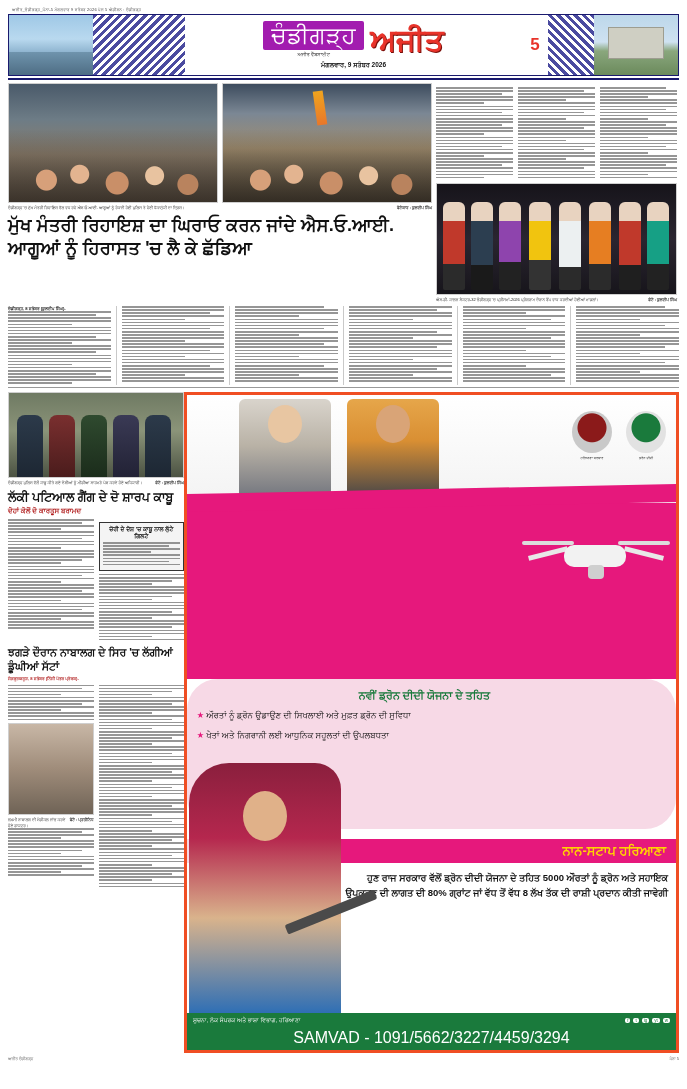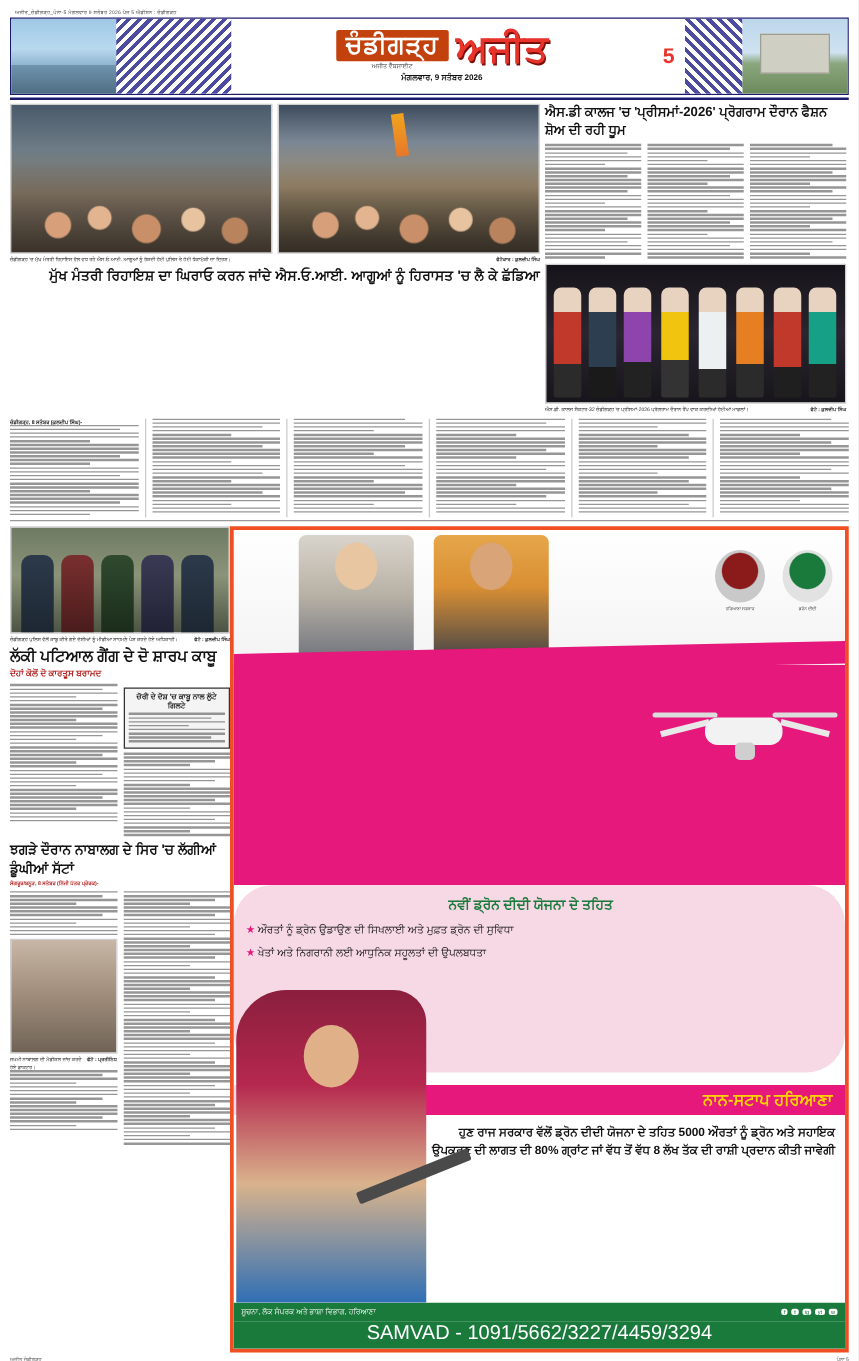--- a/index.html
+++ b/index.html
@@ -64,22 +64,22 @@
       repeating-linear-gradient(45deg, #2b2b8f 0 3px, #ffffff 3px 6px);
     opacity: .85;
   }
   .mh-center {
     flex: 1;
     display: flex; flex-direction: column; align-items: center; justify-content: center;
     position: relative;
   }
   .mh-titles { display: flex; align-items: center; gap: 6px; }
   .mh-city {
-    background: #c2410c; color: #fff;
-    font-size: 20px; font-weight: bold;
+    background: #a21caf; color: #fff;
+    font-size: 23px; font-weight: normal;
     padding: 1px 8px; border-radius: 2px;
     letter-spacing: .5px;
   }
   .mh-sub { font-size: 5px; color: #333; text-align:center; margin-top:1px;}
   .mh-logo {
     color: #e8332a; font-size: 30px; font-weight: bold; line-height: 1;
     text-shadow: 1px 1px 0 #7a0f0a;
   }
   .mh-date {
     font-size: 6.5px; color: #111; margin-top: 3px; font-weight: bold;
@@ -131,22 +131,22 @@
       radial-gradient(circle at 70% 64%, #e8c3a0 0 9px, transparent 10px),
       radial-gradient(circle at 86% 76%, #b9835e 0 10px, transparent 11px),
       linear-gradient(transparent, rgba(30,25,20,.55));
   }
   .ph-flag {
     position: absolute; left: 44%; top: 6%; width: 10px; height: 34px;
     background: linear-gradient(#f0a41e, #e8772a);
     transform: rotate(-8deg);
   }
   .headline-punj {
-    font-size: 11px; font-weight: bold; color: #111; line-height: 1.28;
-    margin-top: 4px; letter-spacing: .2px; text-align: right;
+    font-size: 18px; font-weight: bold; color: #111; line-height: 1.28;
+    margin-top: 4px; letter-spacing: .2px;
   }
 
   .right-col { width: 241px; }
   .right-head {
     font-size: 10.5px; font-weight: bold; color: #111; line-height: 1.35;
   }
   .fashion-ph {
     height: 112px; margin-top: 3px; border: 1px solid #cfcfcf;
     background: linear-gradient(#16141a 0%, #2a2530 50%, #17151b 100%);
     position: relative; overflow: hidden;
@@ -361,21 +361,20 @@
       </div>
       <div class="cap">
         <span class="credit">ਫੋਟੋਕਾਰ : ਕੁਲਦੀਪ ਸਿੰਘ</span>
         <span>ਚੰਡੀਗੜ੍ਹ 'ਚ ਮੁੱਖ ਮੰਤਰੀ ਰਿਹਾਇਸ਼ ਵੱਲ ਵਧ ਰਹੇ ਐਸ.ਓ.ਆਈ. ਆਗੂਆਂ ਨੂੰ ਰੋਕਦੀ ਹੋਈ ਪੁਲਿਸ ਤੇ ਹੋਈ ਧੱਕਾਮੁੱਕੀ ਦਾ ਦ੍ਰਿਸ਼।</span>
       </div>
 
       <div class="headline-punj">ਮੁੱਖ ਮੰਤਰੀ ਰਿਹਾਇਸ਼ ਦਾ ਘਿਰਾਓ ਕਰਨ ਜਾਂਦੇ ਐਸ.ਓ.ਆਈ. ਆਗੂਆਂ ਨੂੰ ਹਿਰਾਸਤ 'ਚ ਲੈ ਕੇ ਛੱਡਿਆ</div>
     </div>
 
     <div class="right-col">
-      <div class="right-head">ਐਸ.ਡੀ ਕਾਲਜ 'ਚ 'ਪ੍ਰੀਸਮਾਂ-2026' ਪ੍ਰੋਗਰਾਮ ਦੌਰਾਨ ਫੈਸ਼ਨ ਸ਼ੋਅ ਦੀ ਰਹੀ ਧੂਮ</div>
       <div class="cols" style="margin-top:4px">
         <div class="col">
           <span class="lines">
             <i class="l"></i>
               <i class="l"></i>
               <i class="m"></i>
               <i class="l"></i>
               <i class="l"></i>
               <i class="s"></i>
             <i class="l"></i>

